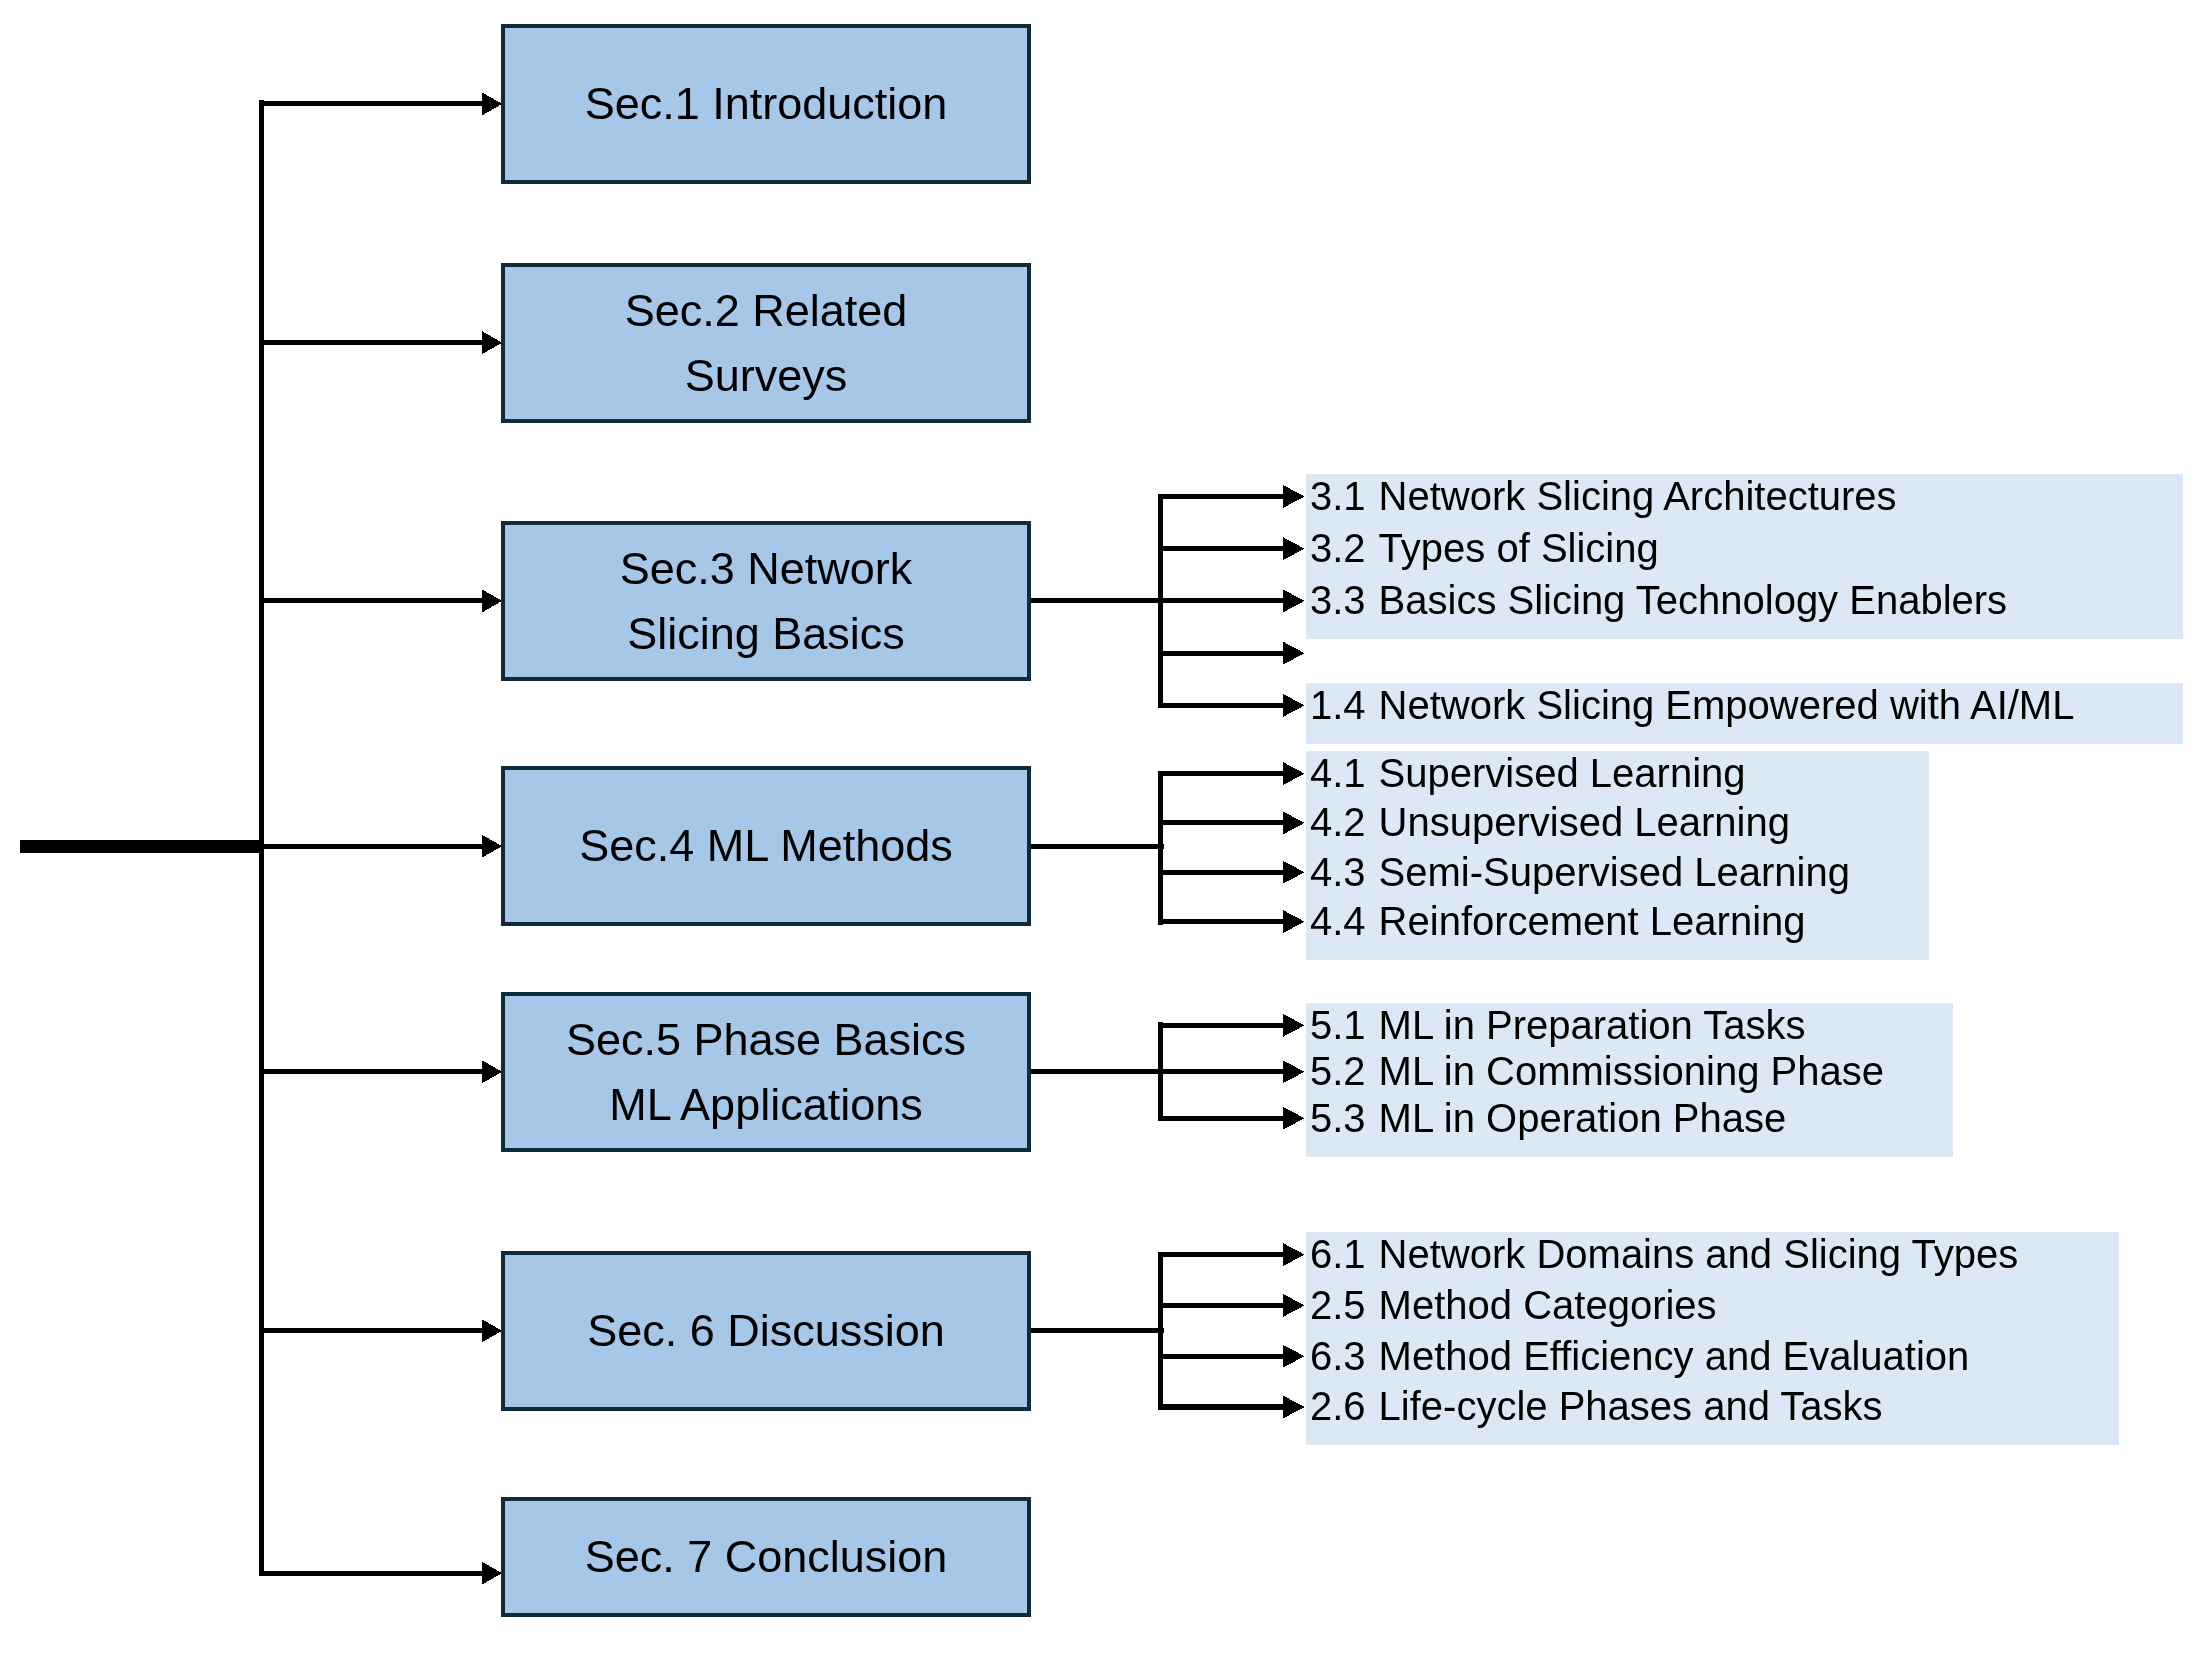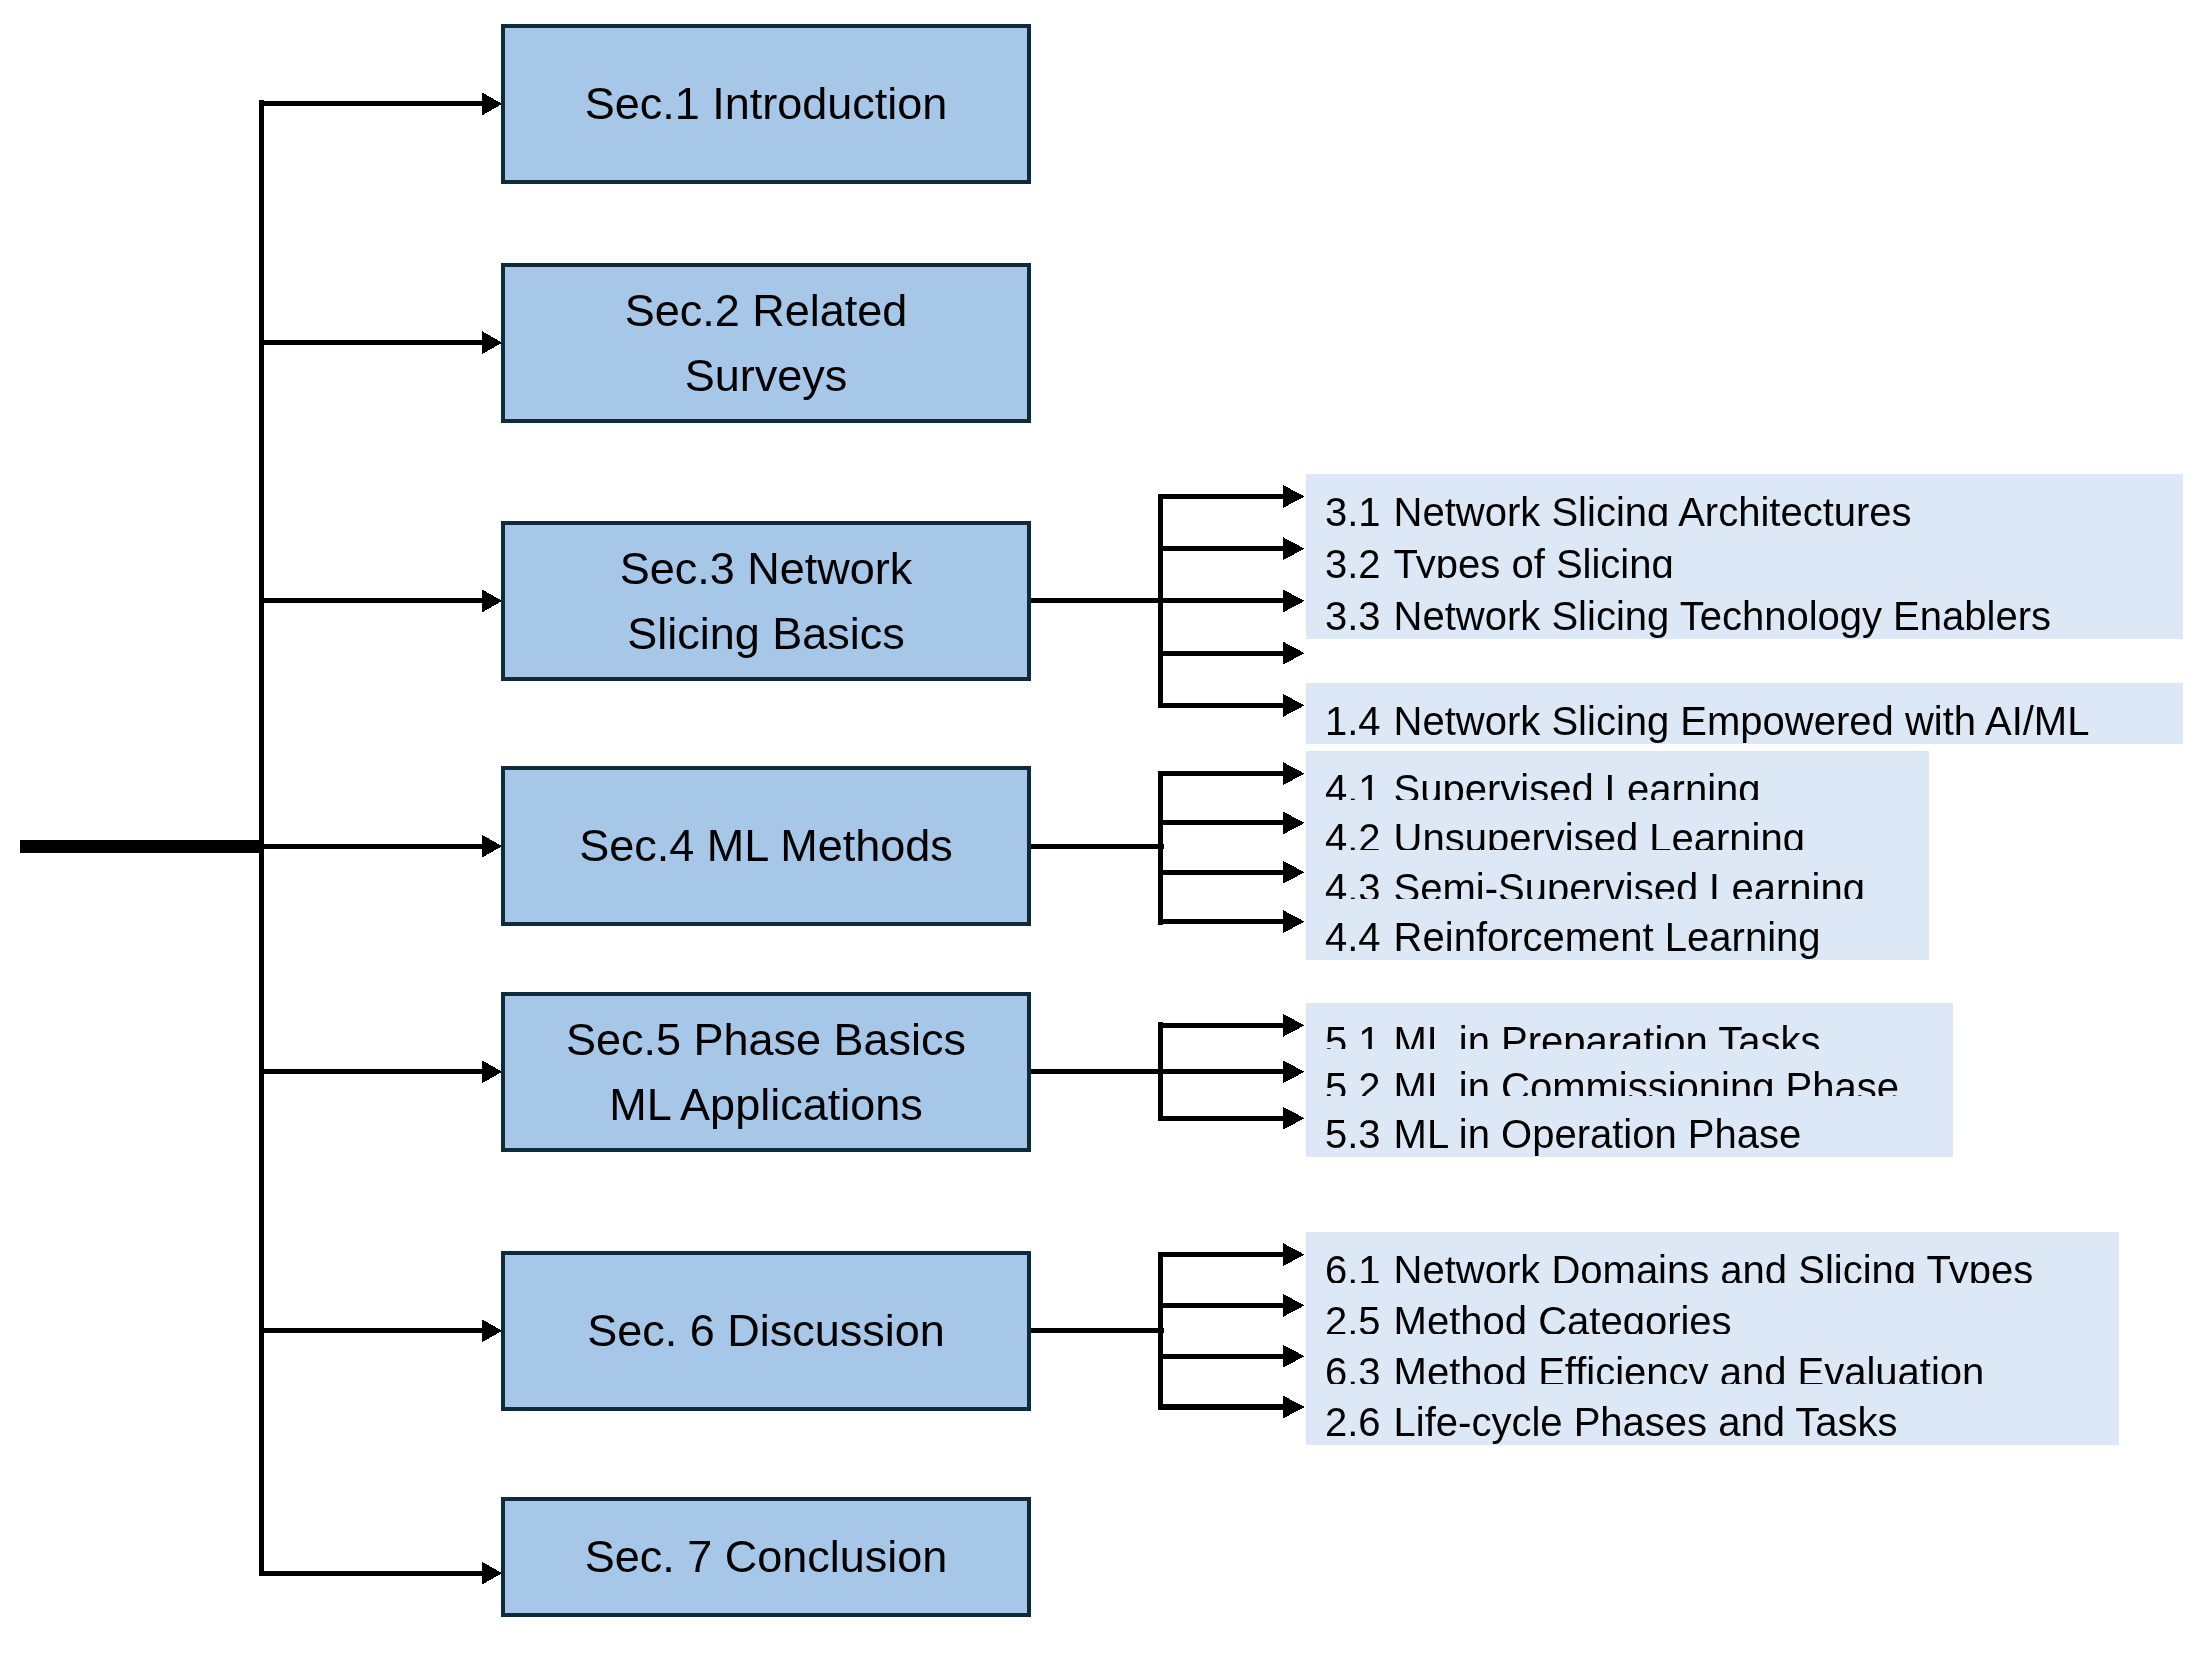--- a/index.html
+++ b/index.html
@@ -31,23 +31,23 @@
     border:4.4px solid var(--box-border);
     display:flex;align-items:center;justify-content:center;
     text-align:center;
     font-size:45px;line-height:1.45;
   }
   .secbox .boxlabel{display:block;}
   .subbar{
     position:absolute;
     left:1306px;height:61px;
     background:var(--bar-fill);
-    display:flex;align-items:flex-end;
+    display:flex;align-items:flex-start;
     font-size:40px;
-    padding-left:19px;
+    padding-left:4px;
     box-sizing:border-box;
     white-space:nowrap;
   }
   .subbar .num{margin-right:13px;}
 </style>
 </head>
 <body>
 
 <div class="canvas">
 
@@ -150,21 +150,21 @@
   <div class="subbar" style="top:474px;width:877px">
     <span class="num">3.1</span>
     <span class="ttl">Network Slicing Architectures</span>
   </div>
   <div class="subbar" style="top:526px;width:877px">
     <span class="num">3.2</span>
     <span class="ttl">Types of Slicing</span>
   </div>
   <div class="subbar" style="top:578px;width:877px">
     <span class="num">3.3</span>
-    <span class="ttl">Network Slicing Technology Enablers</span>
+    <span class="ttl">Basics Slicing Technology Enablers</span>
   </div>
   <div class="subbar" style="top:683px;width:877px">
     <span class="num">1.4</span>
     <span class="ttl">Network Slicing Empowered with AI/ML</span>
   </div>
 
   <div class="subbar" style="top:751px;width:623px">
     <span class="num">4.1</span>
     <span class="ttl">Supervised Learning</span>
   </div>

